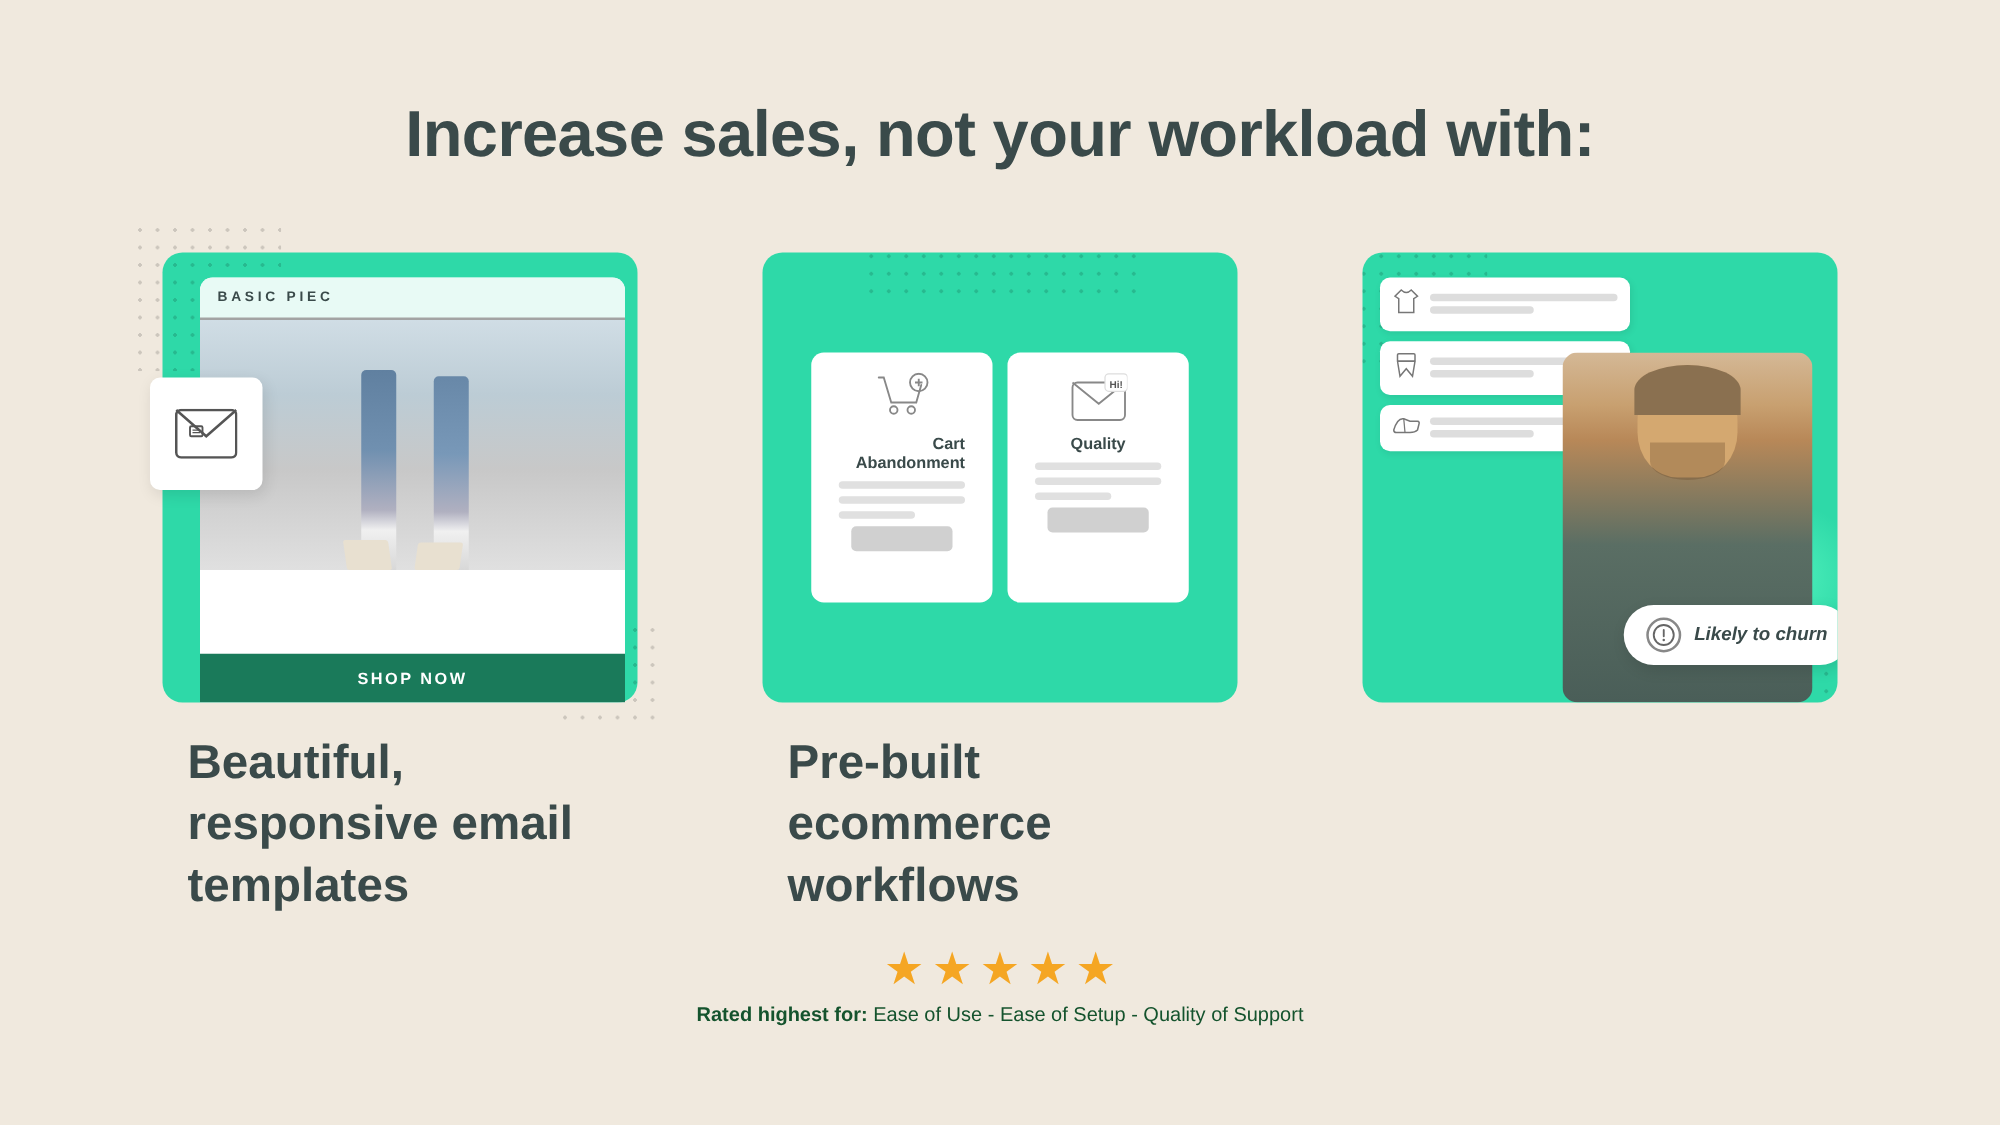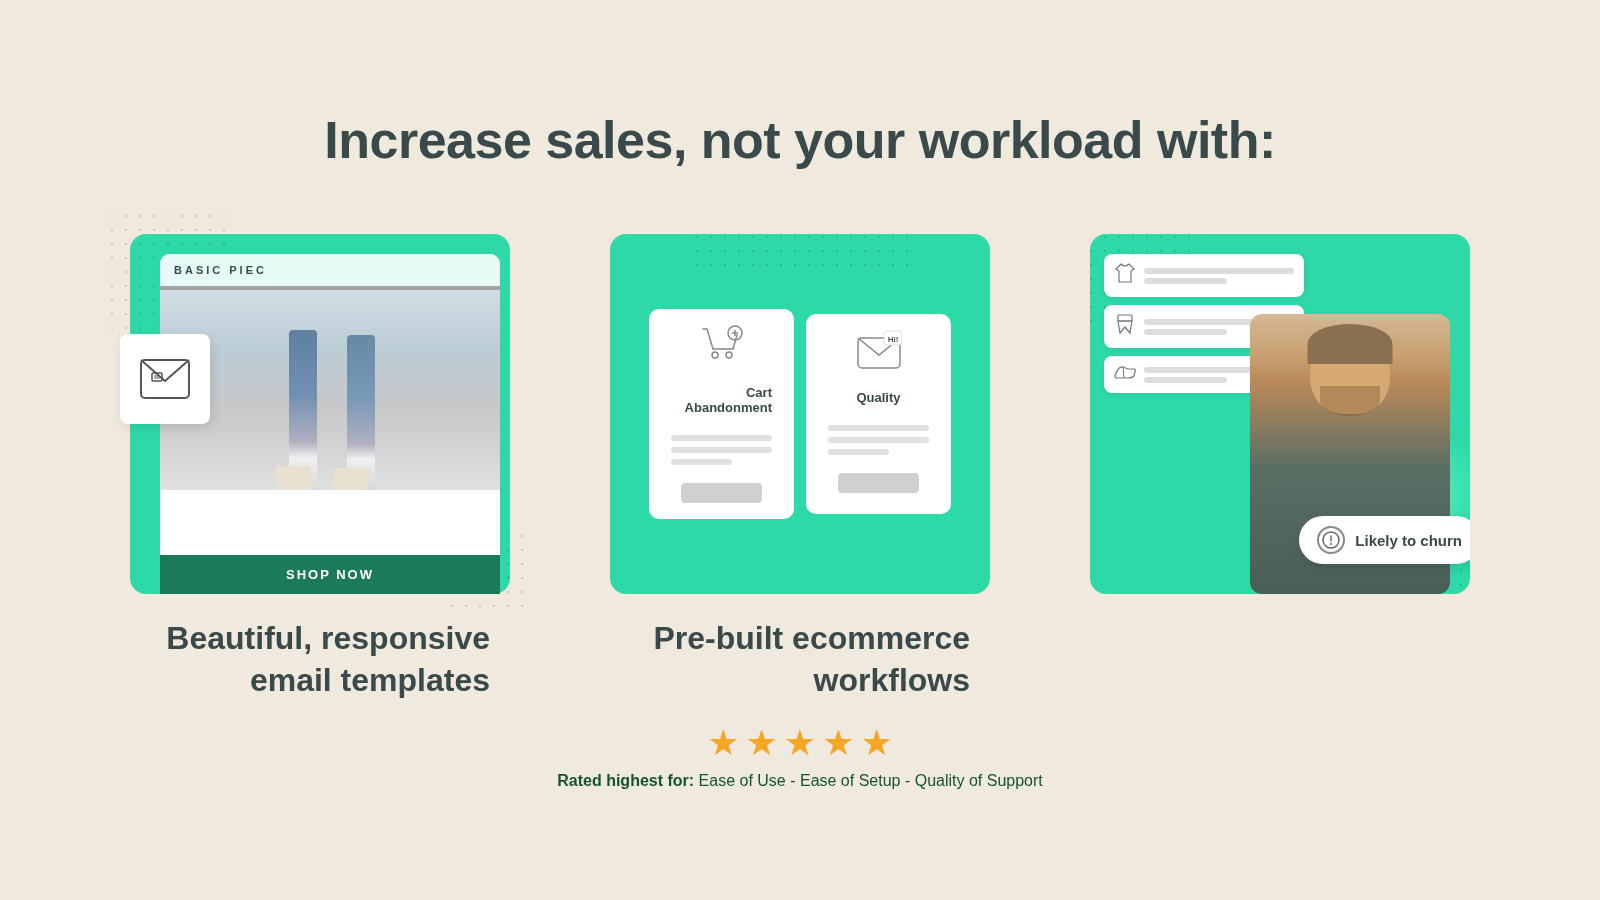--- a/index.html
+++ b/index.html
@@ -64,21 +64,21 @@
       overflow: hidden;
     }
 
     .email-card-header {
       background: #e8faf5;
       padding: 10px 14px;
       font-size: 11px;
       font-weight: 700;
       color: #3a4a4a;
       letter-spacing: 3px;
-      border-bottom: 4px solid #a3a3a3;
+      border-bottom: 2px solid #a3a3a3;
     }
 
     .email-card-image {
       width: 100%;
       height: 200px;
       background: linear-gradient(135deg, #c8d8e0 0%, #b0c0cc 50%, #d0d0d0 100%);
       position: relative;
       overflow: hidden;
     }
 
@@ -134,21 +134,21 @@
 
     .workflow-mini-card {
       background: white;
       border-radius: 10px;
       padding: 16px 22px;
       width: 145px;
       min-height: 200px;
       display: flex;
       flex-direction: column;
       align-items: center;
-      gap: 14px;
+      gap: 2px;
     }
 
     .workflow-label {
       font-size: 13px;
       font-weight: 600;
       color: #3a4a4a;
       text-align: right;
     }
 
     .workflow-lines {
@@ -180,20 +180,21 @@
     
     .card-3 {
       position: relative;
       width: 380px;
       height: 360px;
       background-color: #2ed9a8;
       border-radius: 16px;
       overflow: hidden;
       margin-bottom: 24px;
       padding: 10px;
+      font-style: italic;
     }
 
     .seg-product-list {
       position: absolute;
       top: 20px;
       left: 14px;
       display: flex;
       flex-direction: column;
       gap: 8px;
       z-index: 2;
@@ -281,24 +282,24 @@
       right: -20px;
       width: 120px;
       height: 120px;
       background: radial-gradient(circle, rgba(100,255,200,0.6) 0%, transparent 70%);
       z-index: 2;
       pointer-events: none;
     }
 
     
     .card-label {
-      font-size: 32px;
+      font-size: 38px;
       font-weight: 800;
       color: #3a4a4a;
-      text-align: right;
+      text-align: left;
       line-height: 1.3;
       max-width: 340px;
     }
 
     
     .stars-section {
       display: flex;
       flex-direction: column;
       align-items: center;
       margin-top: 20px;

